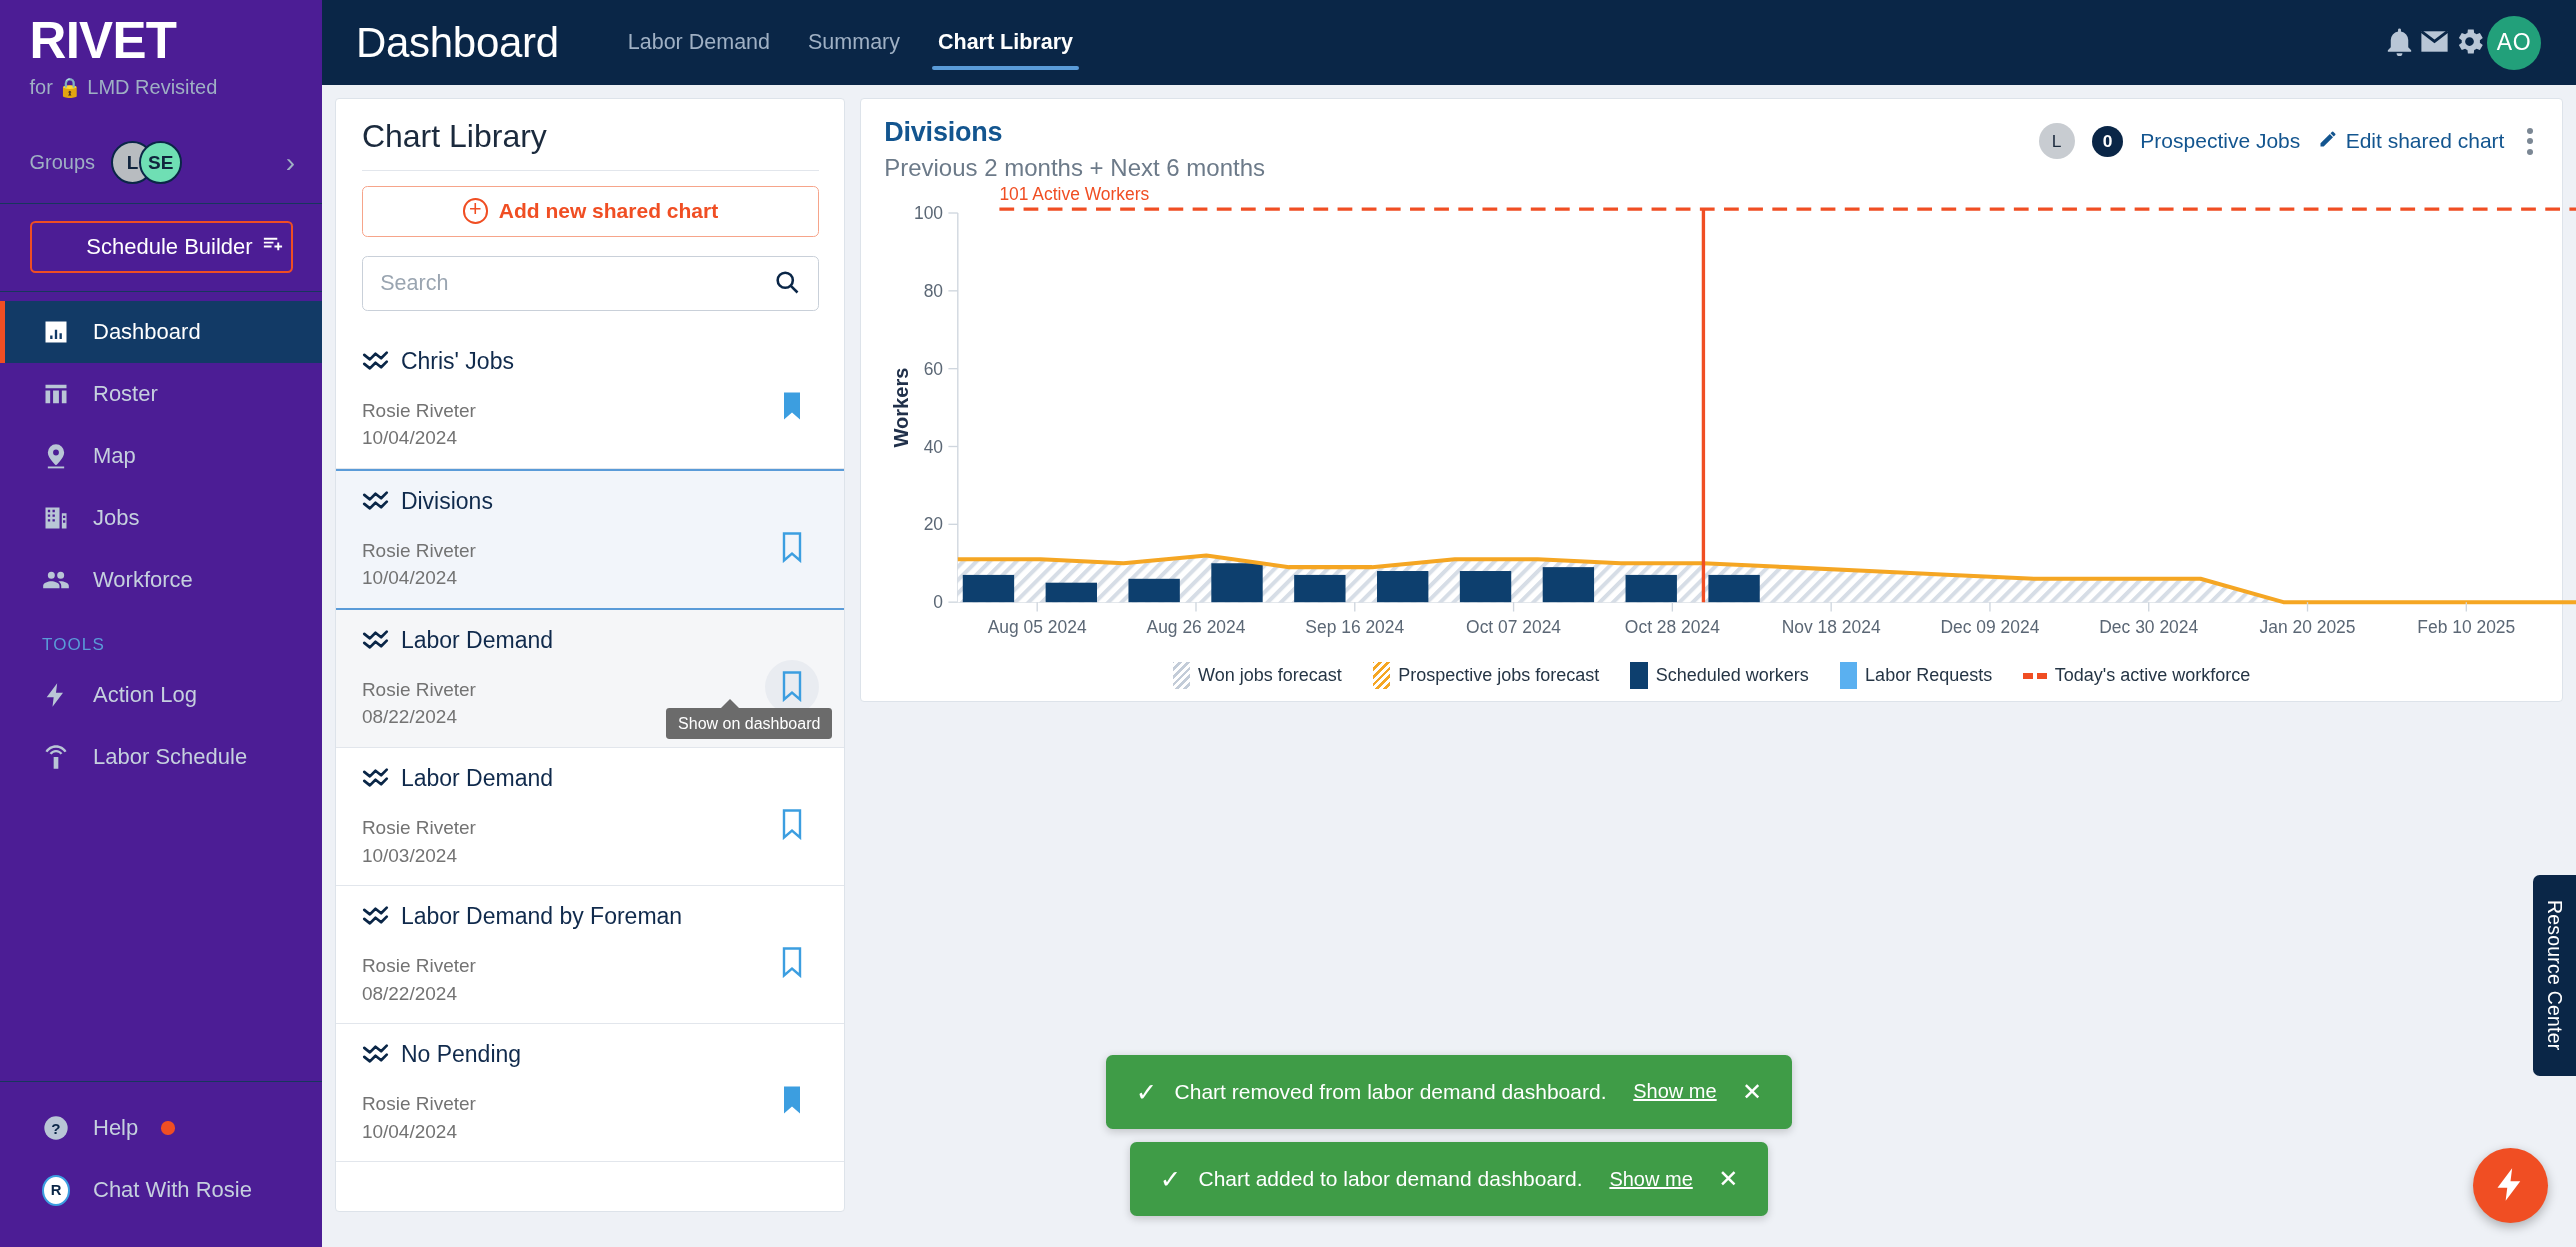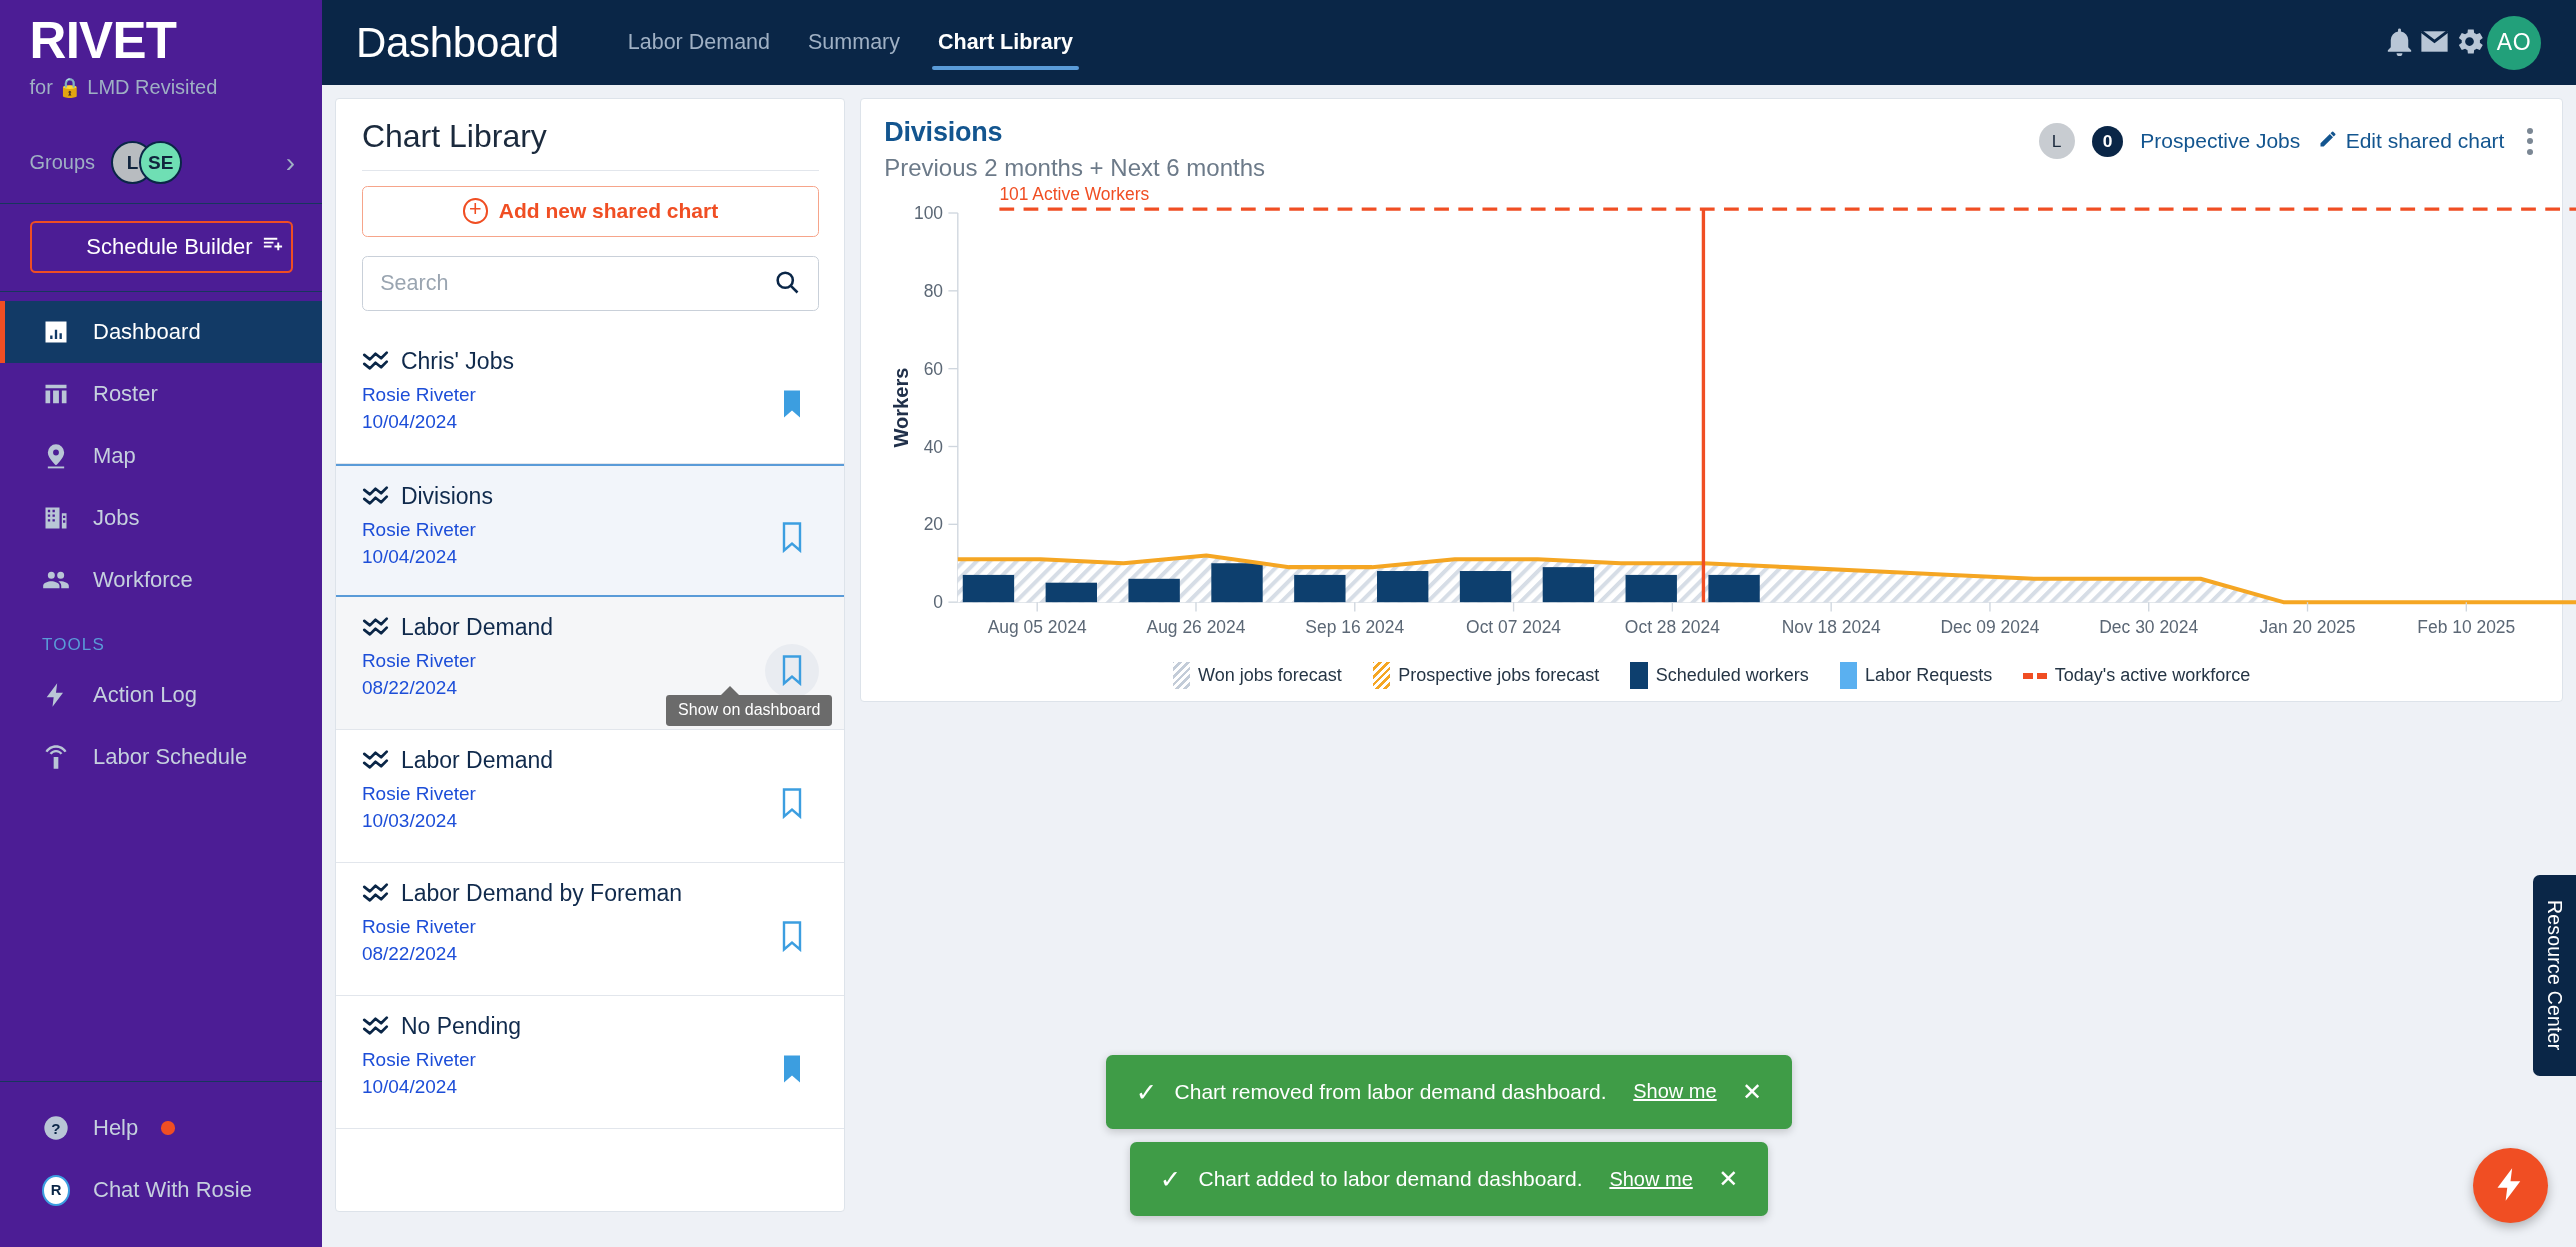--- a/index.html
+++ b/index.html
@@ -160,21 +160,21 @@
   }
   .chart-row.selected {
     background: #f2f5fa;
     border-top: 2.7px solid #5a9bd8; border-bottom: 2.7px solid #5a9bd8;
   }
   .chart-row.hovered { background: #f5f6f8; }
   .cr-main { flex: 1; }
   .cr-titleline { display: flex; align-items: center; gap: 12px; }
   .cr-spark svg { width: 27px; height: 27px; }
   .cr-title { font-size: 23px; color: #102a4c; }
-  .cr-meta { font-size: 19px; color: #1d4ed8; margin-top: 5px; line-height: 1.45; }
+  .cr-meta { font-size: 19px; color: #737373; margin-top: 21px; line-height: 1.45; }
   .bk-wrap {
     width: 54px; height: 54px; border-radius: 50%;
     display: flex; align-items: center; justify-content: center;
     align-self: center; margin-top: 17.4px;
   }
   .bk-wrap.hl { background: #e9ecf1; }
   .bk svg { width: 24px; height: 31px; }
 
   .tooltip {
     position: absolute; background: #6b6b6b; color: #fff;

